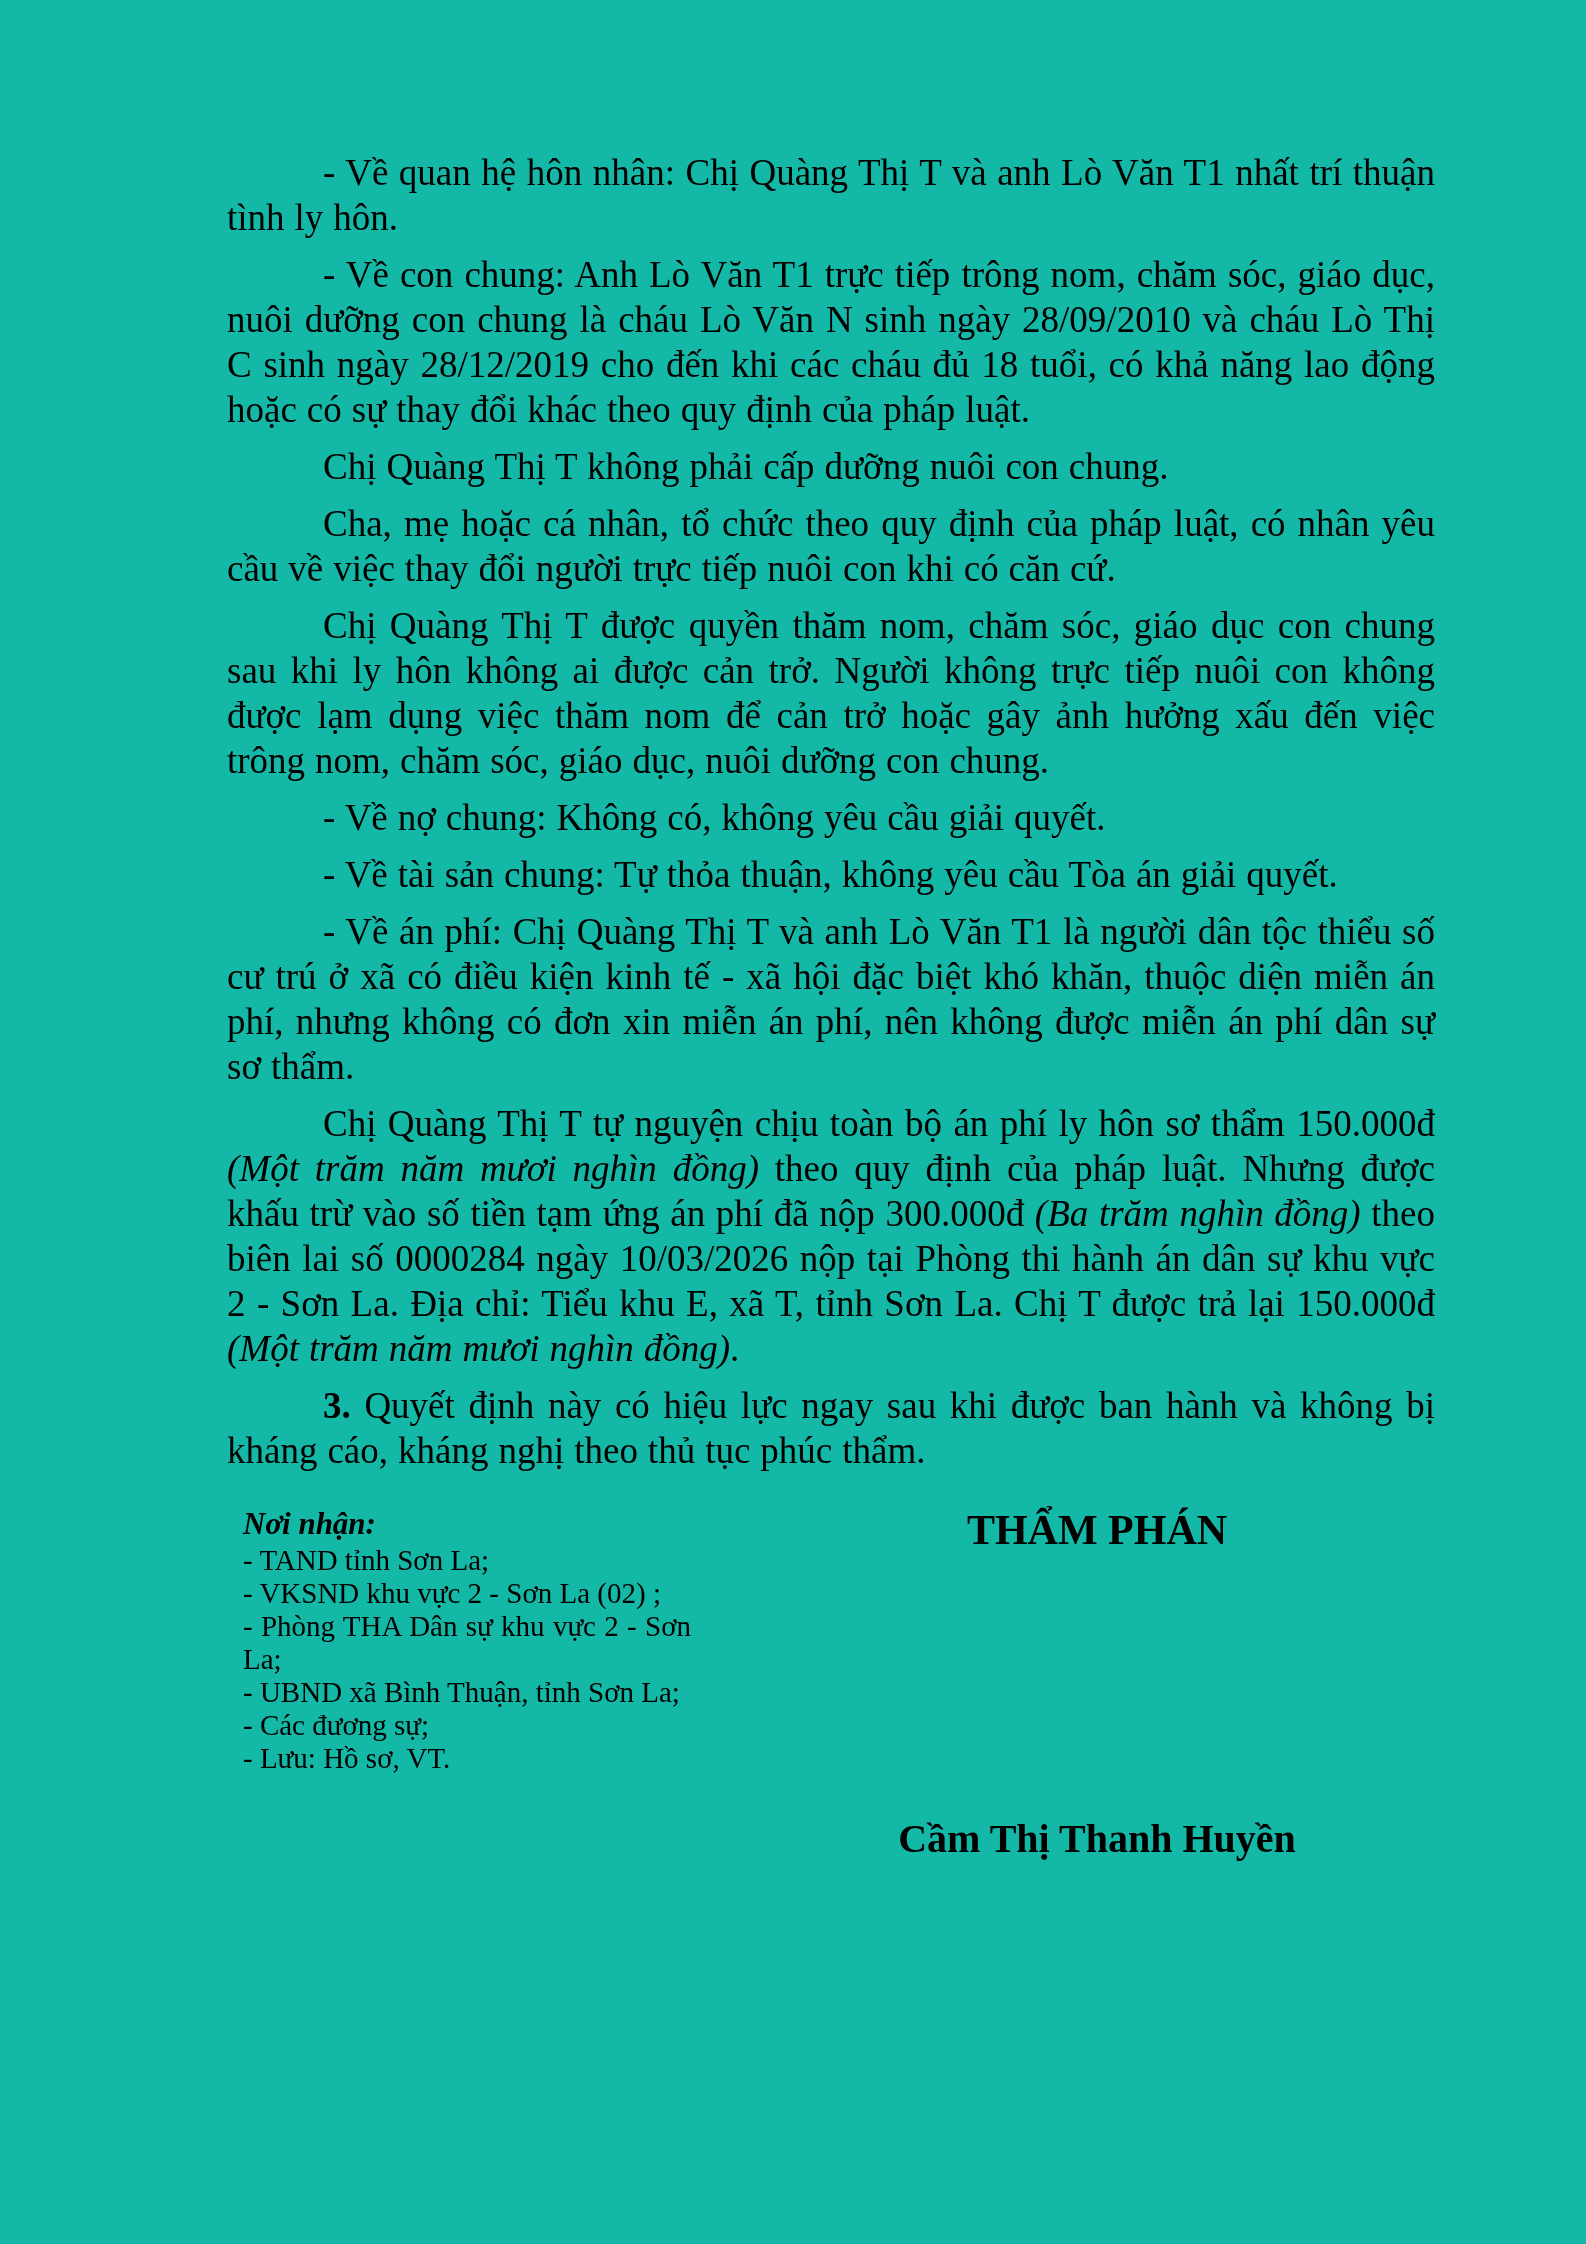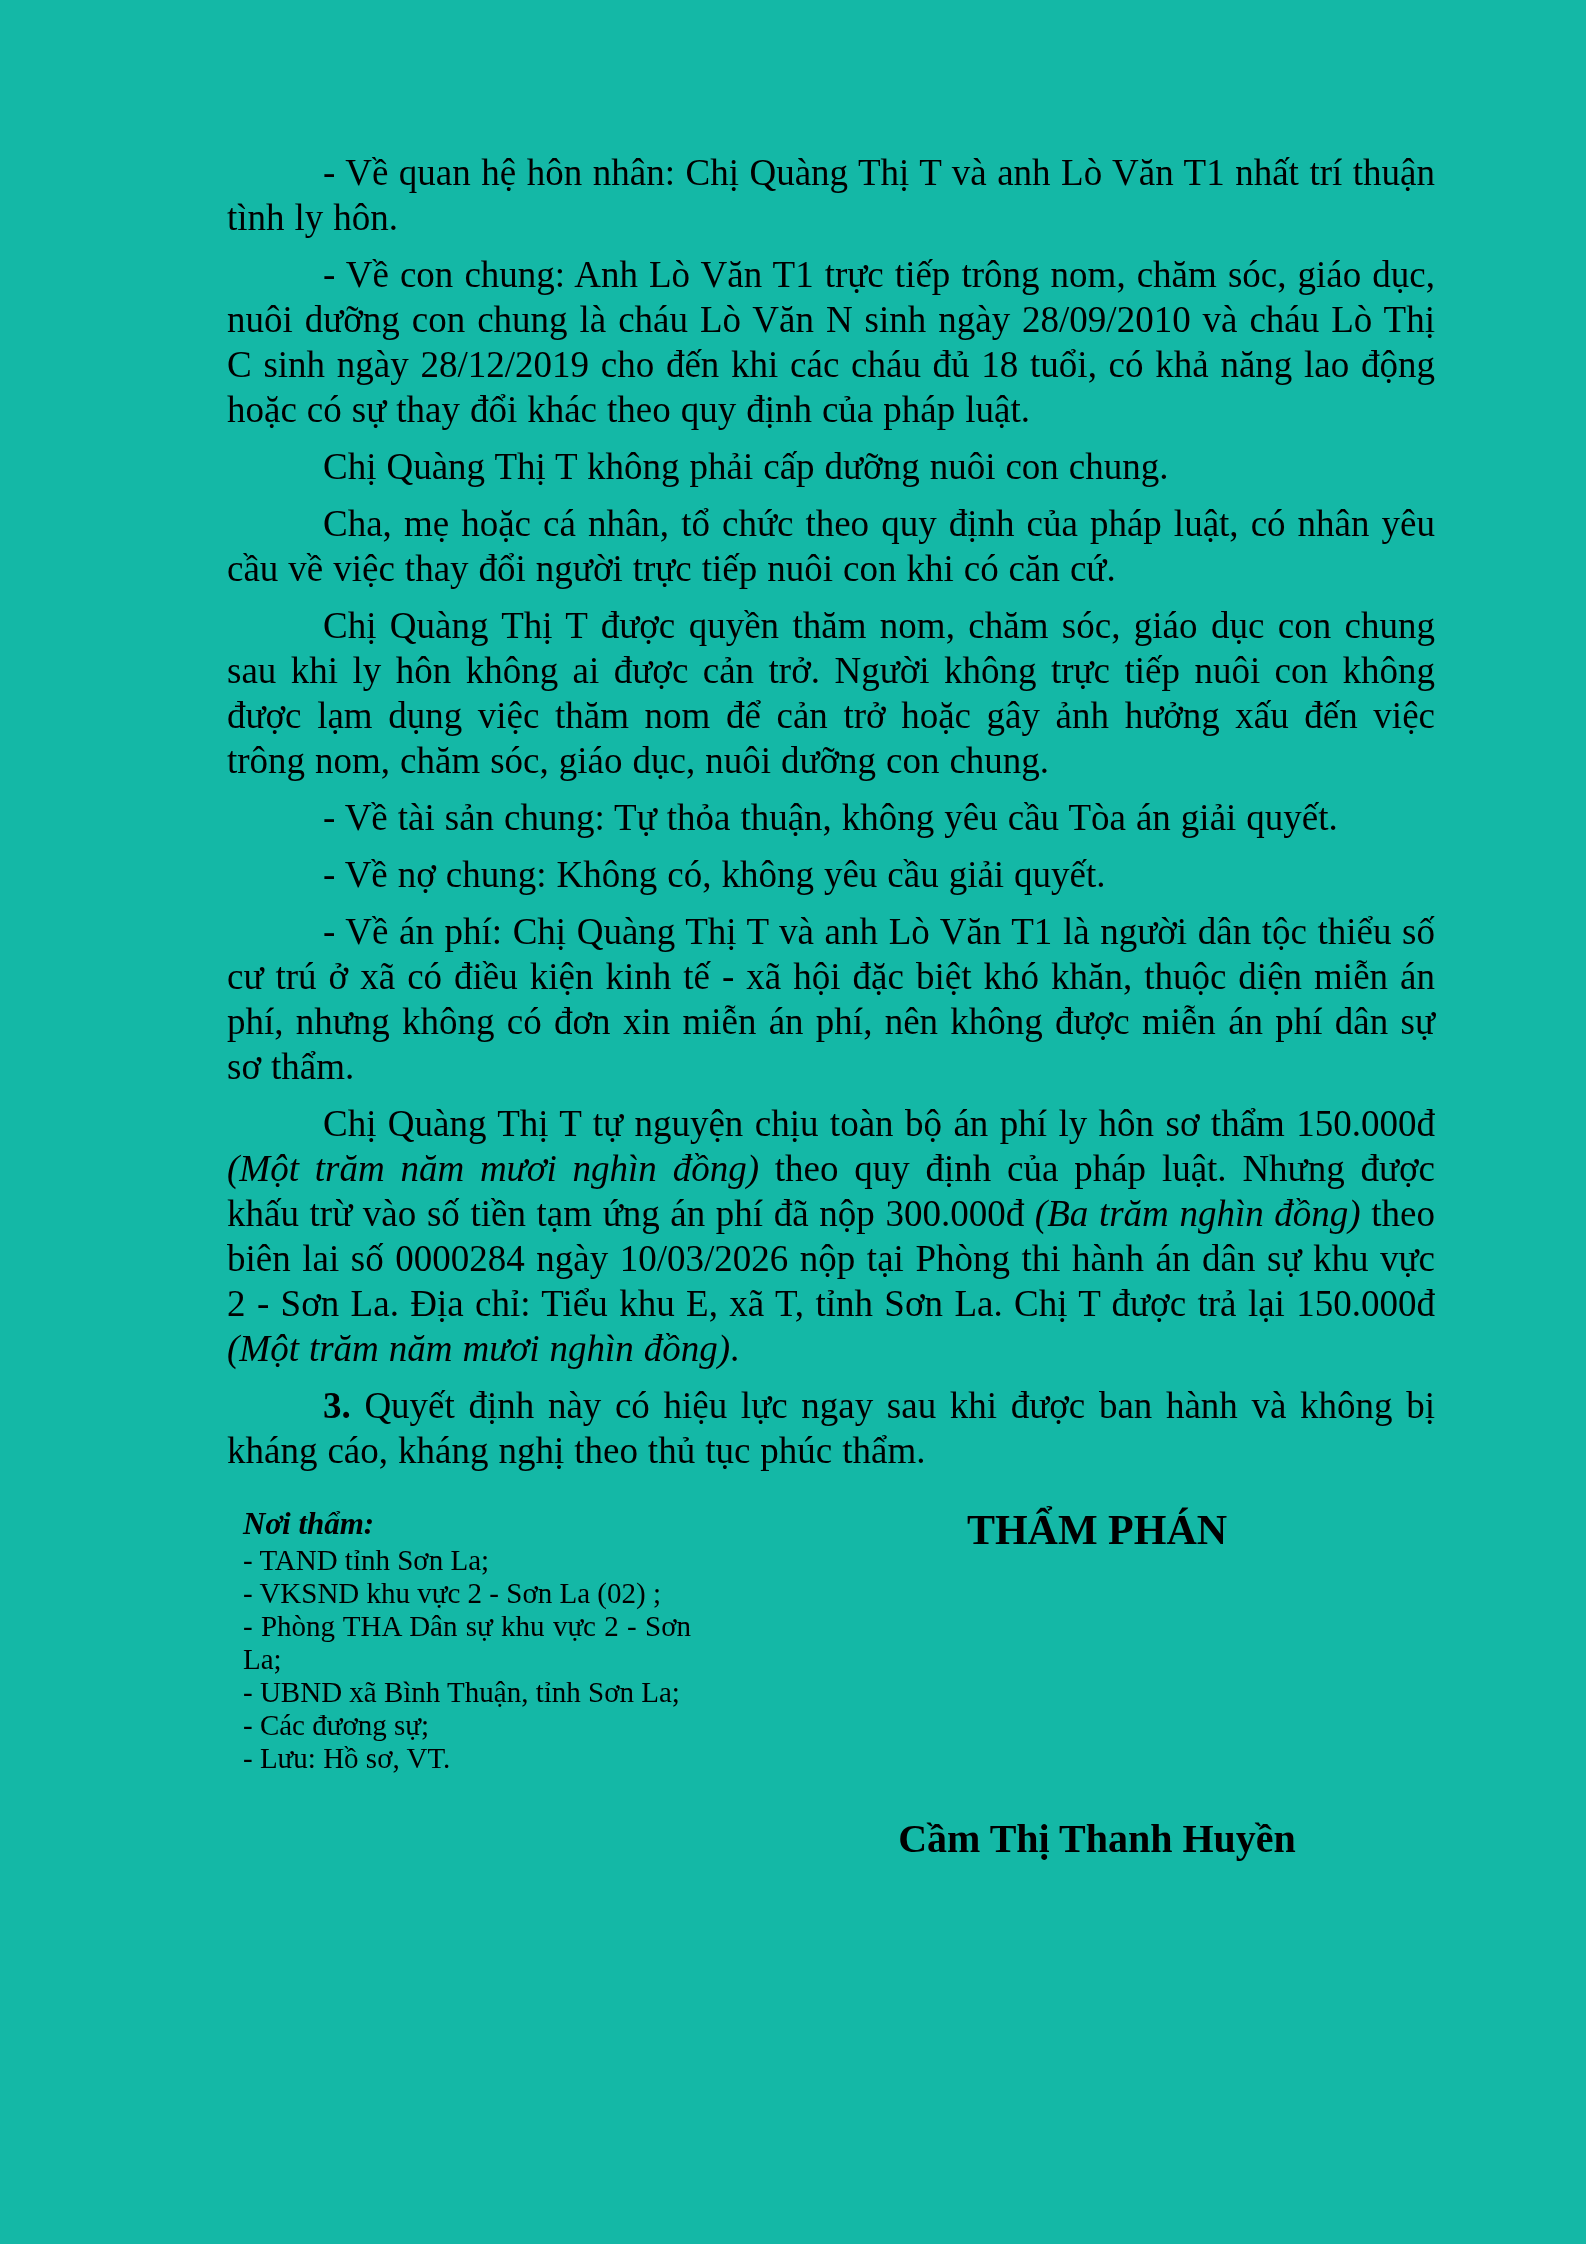--- a/index.html
+++ b/index.html
@@ -74,31 +74,31 @@
 <body>
 
 <div class="page">
 
   <main class="body-text" id="body-paragraphs">
       <p class="para"><span>- Về quan hệ hôn nhân: Chị Quàng Thị T và anh Lò Văn T1 nhất trí thuận tình ly hôn.</span></p>
       <p class="para"><span>- Về con chung: Anh Lò Văn T1 trực tiếp trông nom, chăm sóc, giáo dục, nuôi dưỡng con chung là cháu Lò Văn N sinh ngày 28/09/2010 và cháu Lò Thị C sinh ngày 28/12/2019 cho đến khi các cháu đủ 18 tuổi, có khả năng lao động hoặc có sự thay đổi khác theo quy định của pháp luật.</span></p>
       <p class="para"><span>Chị Quàng Thị T không phải cấp dưỡng nuôi con chung.</span></p>
       <p class="para"><span>Cha, mẹ hoặc cá nhân, tổ chức theo quy định của pháp luật, có nhân yêu cầu về việc thay đổi người trực tiếp nuôi con khi có căn cứ.</span></p>
       <p class="para"><span>Chị Quàng Thị T được quyền thăm nom, chăm sóc, giáo dục con chung sau khi ly hôn không ai được cản trở. Người không trực tiếp nuôi con không được lạm dụng việc thăm nom để cản trở hoặc gây ảnh hưởng xấu đến việc trông nom, chăm sóc, giáo dục, nuôi dưỡng con chung.</span></p>
+      <p class="para"><span>- Về nợ chung: Không có, không yêu cầu giải quyết.</span></p>
       <p class="para"><span>- Về tài sản chung: Tự thỏa thuận, không yêu cầu Tòa án giải quyết.</span></p>
-      <p class="para"><span>- Về nợ chung: Không có, không yêu cầu giải quyết.</span></p>
       <p class="para"><span>- Về án phí: Chị Quàng Thị T và anh Lò Văn T1 là người dân tộc thiểu số cư trú ở xã có điều kiện kinh tế - xã hội đặc biệt khó khăn, thuộc diện miễn án phí, nhưng không có đơn xin miễn án phí, nên không được miễn án phí dân sự sơ thẩm.</span></p>
       <p class="para"><span>Chị Quàng Thị T tự nguyện chịu toàn bộ án phí ly hôn sơ thẩm 150.000đ </span><span class="it">(Một trăm năm mươi nghìn đồng)</span><span> theo quy định của pháp luật. Nhưng được khấu trừ vào số tiền tạm ứng án phí đã nộp 300.000đ </span><span class="it">(Ba trăm nghìn đồng)</span><span> theo biên lai số 0000284 ngày 10/03/2026 nộp tại Phòng thi hành án dân sự khu vực 2 - Sơn La. Địa chỉ: Tiểu khu E, xã T, tỉnh Sơn La. Chị T được trả lại 150.000đ </span><span class="it">(Một trăm năm mươi nghìn đồng)</span><span>.</span></p>
       <p class="para"><span class="bd">3.</span><span> Quyết định này có hiệu lực ngay sau khi được ban hành và không bị kháng cáo, kháng nghị theo thủ tục phúc thẩm.</span></p>
     </main>
 
   <section class="footer">
 
     <div class="recipients">
-      <div class="recipients-title">Nơi thẩm:</div>
+      <div class="recipients-title">Nơi nhận:</div>
       <div class="recipients-list" id="recipients-list">
           <div class="recipient-item">- TAND tỉnh Sơn La;</div>
           <div class="recipient-item">- VKSND khu vực 2 - Sơn La (02) ;</div>
           <div class="recipient-item">- Phòng THA Dân sự khu vực 2 - Sơn La;</div>
           <div class="recipient-item">- UBND xã Bình Thuận, tỉnh Sơn La;</div>
           <div class="recipient-item">- Các đương sự;</div>
           <div class="recipient-item">- Lưu: Hồ sơ, VT.</div>
         </div>
     </div>
 

